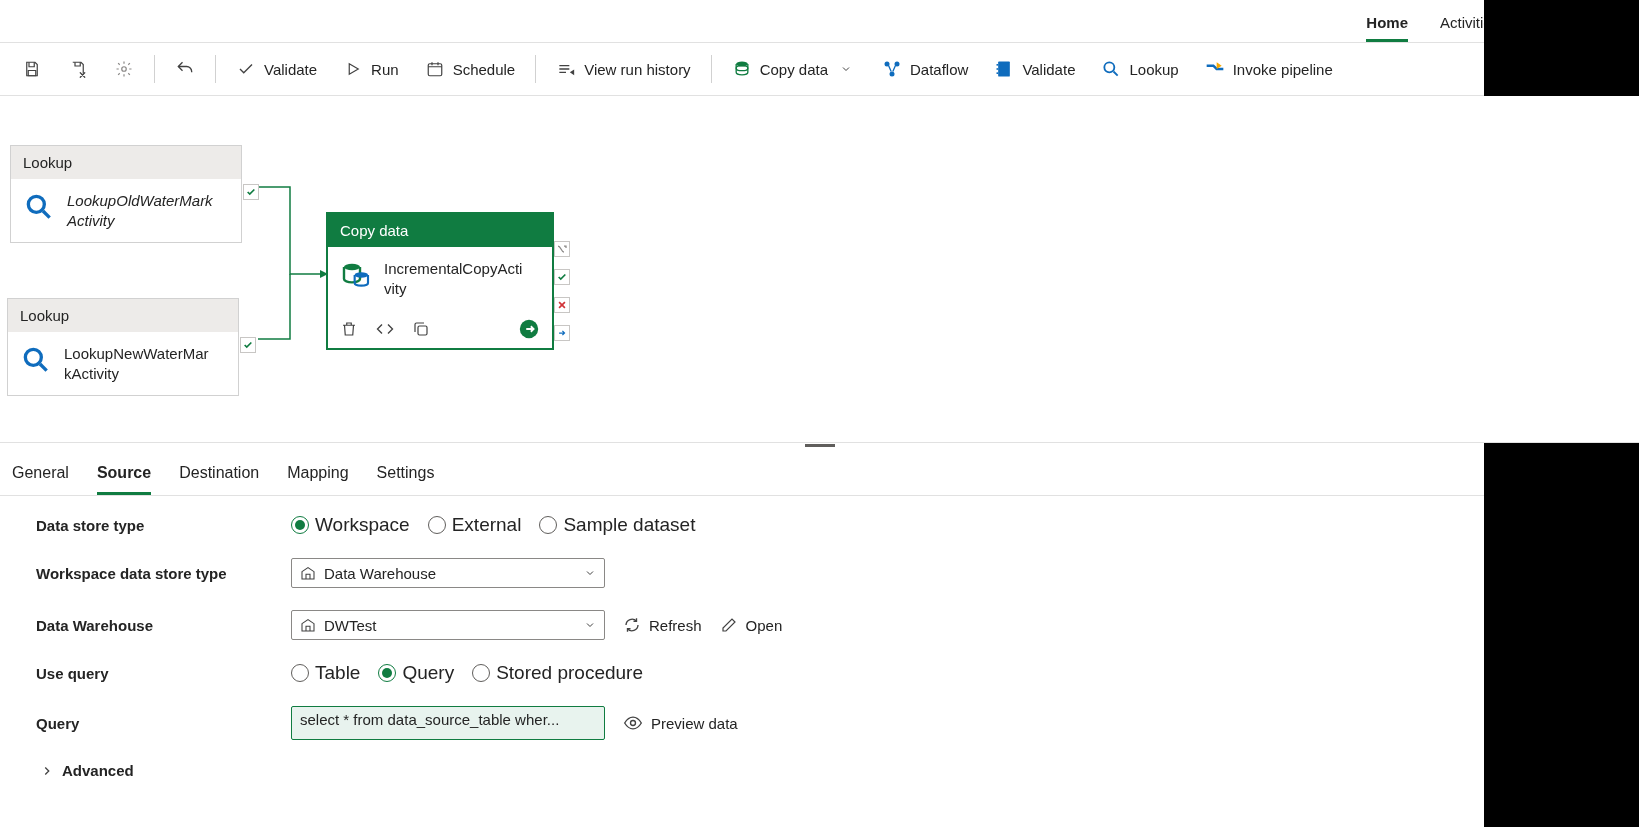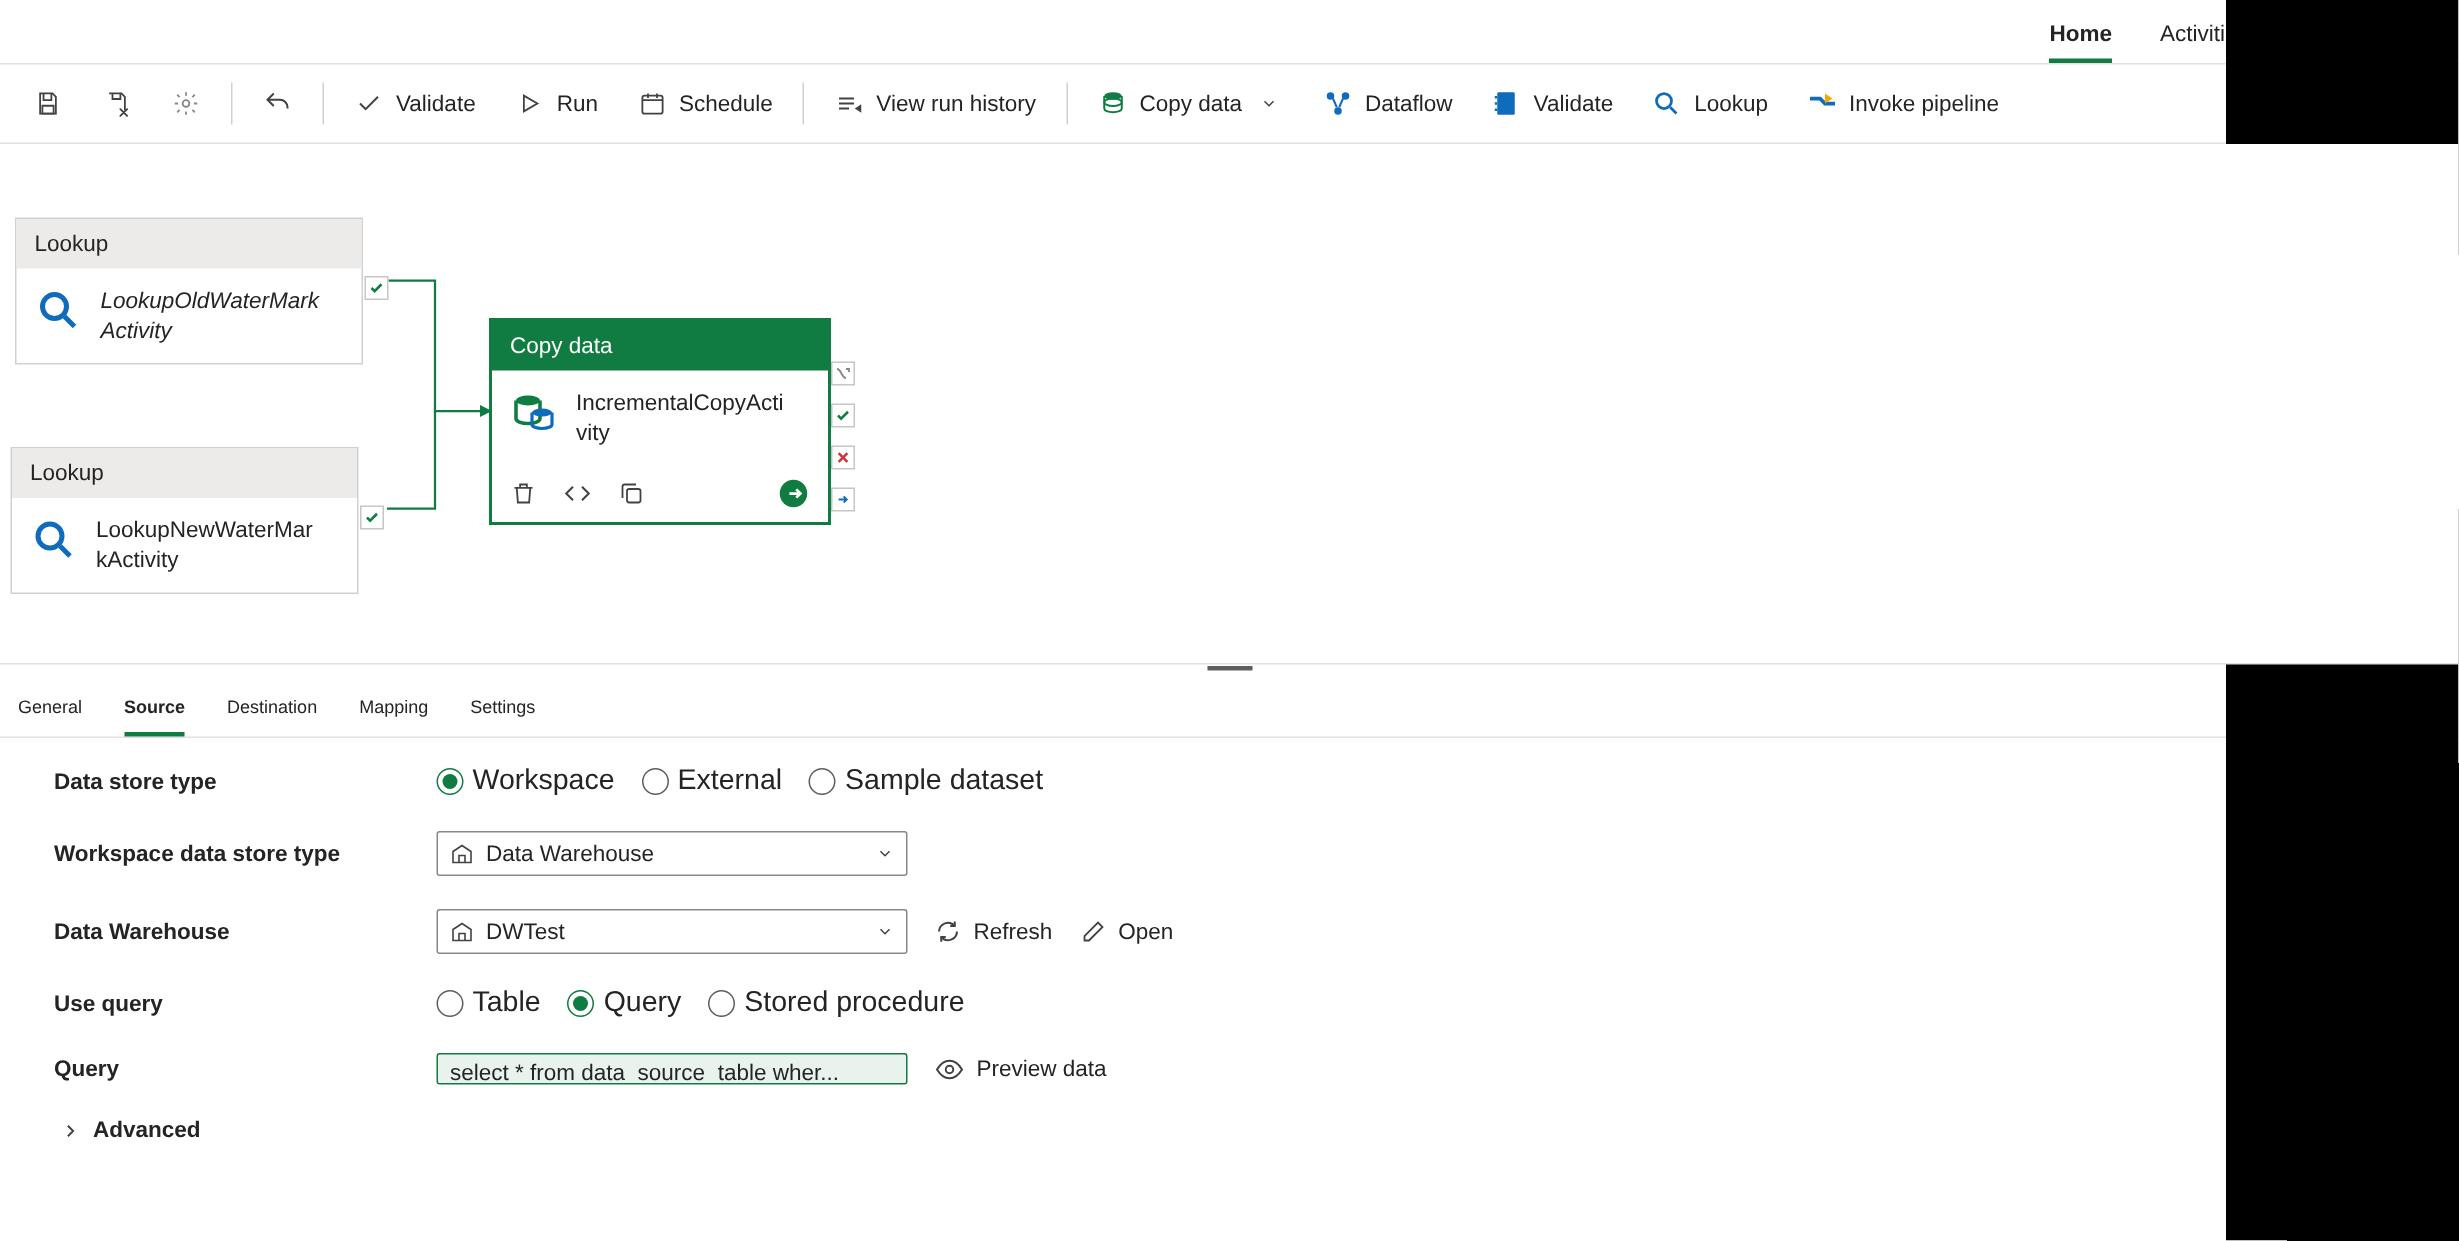--- a/index.html
+++ b/index.html
@@ -30,35 +30,35 @@
 .nodebody .nicon { width: 32px; height: 32px; }
 .nodename { font-size: 15px; line-height: 1.3; word-break: break-word; }
 .nodefooter { display: flex; align-items: center; padding: 8px 12px; gap: 18px; }
 .nodefooter .spacer { flex: 1; }
 .statusport { position: absolute; width: 16px; height: 16px; background: #fff; border: 1px solid #c8c6c4; display: flex; align-items: center; justify-content: center; font-size: 11px; }
 
 
 .dragbar { position: relative; height: 6px; border-top: 1px solid #e1e1e1; }
 .dragbar::after { content:""; position:absolute; left:50%; top:1px; width:30px; height:3px; background:#605e5c; transform:translateX(-50%); }
 .paneltabs { display: flex; gap: 28px; padding: 10px 12px 0 12px; border-bottom: 1px solid #e1e1e1; }
-.ptab { padding: 6px 0 10px 0; cursor: pointer; font-size: 12px; text-align: center; }
+.ptab { padding: 6px 0 10px 0; cursor: pointer; font-size: 16px; text-align: center; }
 .ptab.active { font-weight: 600; border-bottom: 3px solid #107c41; }
 
 
 .form { padding: 18px 12px; margin-left: 24px; }
 .frow { display: flex; align-items: center; margin-bottom: 22px; }
 .flabel { width: 255px; font-weight: 600; font-size: 15px; }
 .fcontrols { display: flex; align-items: center; gap: 18px; }
 .radio { display: flex; align-items: center; gap: 6px; cursor: pointer; font-size: 19px; }
 .rmark { width: 18px; height: 18px; border: 1.5px solid #605e5c; border-radius: 50%; display: inline-flex; align-items: center; justify-content: center; }
 .rmark.sel { border-color: #107c41; }
 .rmark.sel::after { content:""; width:10px; height:10px; background:#107c41; border-radius:50%; }
 .selectbox { width: 314px; height: 30px; border: 1px solid #8a8886; border-radius: 2px; display: flex; align-items: center; padding: 0 8px; gap: 8px; cursor: pointer; font-size: 15px; }
 .selectbox .chev { margin-left: auto; }
-.querybox { width: 314px; height: 21px; border: 1.5px solid #107c41; background: #e8f3ee; border-radius: 2px; padding: 4px 8px; font-size: 15px; cursor: text; white-space: nowrap; overflow: hidden; text-overflow: ellipsis; }
+.querybox { width: 314px; height: 34px; border: 1.5px solid #107c41; background: #e8f3ee; border-radius: 2px; padding: 4px 8px; font-size: 15px; cursor: text; white-space: nowrap; overflow: hidden; text-overflow: ellipsis; }
 .linkbtn { display: flex; align-items: center; gap: 8px; cursor: pointer; font-size: 15px; }
 .advrow { display: flex; align-items: center; gap: 8px; cursor: pointer; font-weight: 600; font-size: 15px; padding-left: 4px; }
 
 svg { display: block; }
 </style>
 </head>
 <body>
 
 <div class="rightstrip"></div>
 <div class="reddot"></div>

